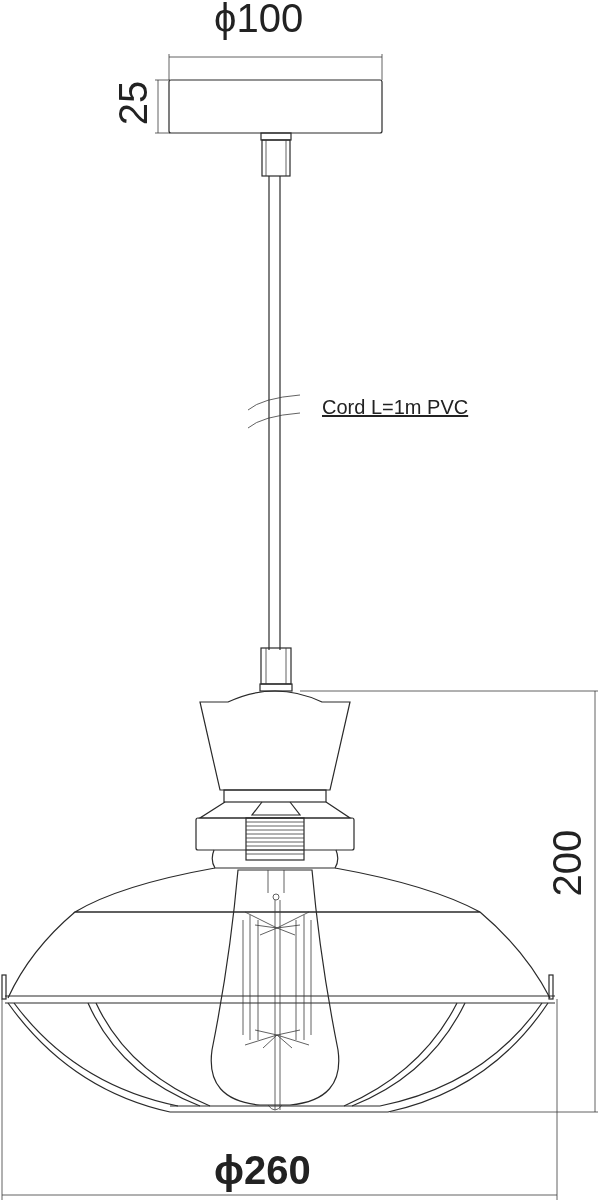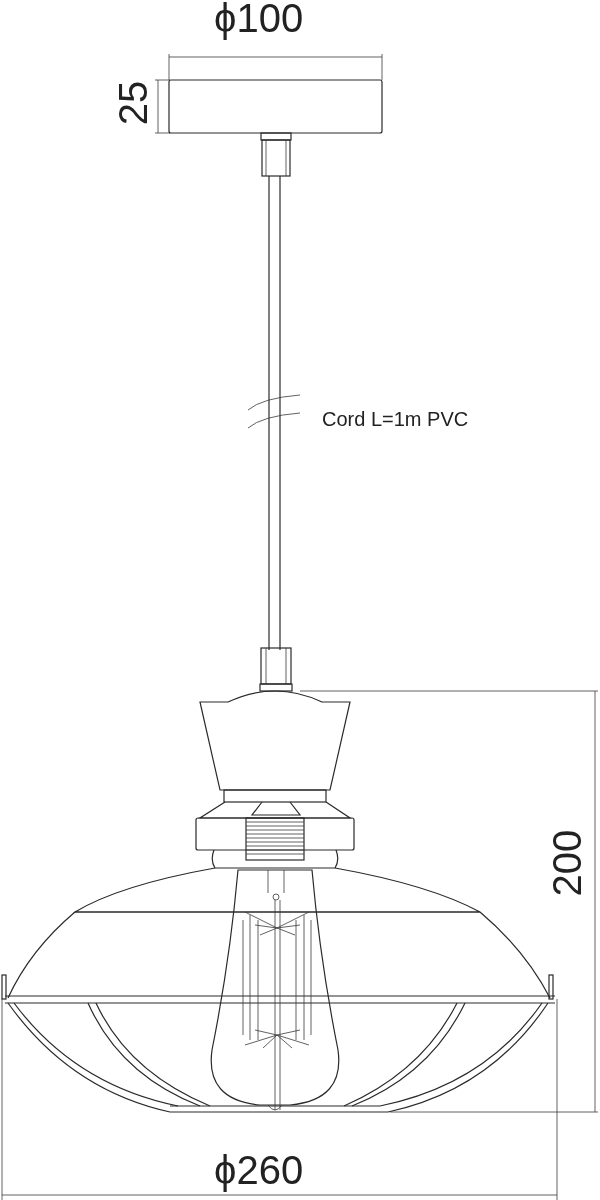--- a/index.html
+++ b/index.html
@@ -123,17 +123,17 @@
     <line class="thin" x1="2" y1="999" x2="2" y2="1200"></line>
     <line class="thin" x1="557" y1="999" x2="557" y2="1200"></line>
     <line class="thin" x1="2" y1="1195" x2="557" y2="1195"></line>
   </g>
 </svg>
 
 <div class="lbl dim-big" style="left:214px; top:-4px;"><span>ϕ</span><span>100</span></div>
 
 <div class="lbl dim-big rot" style="left:108px; top:80px; width:50px; height:46px; line-height:46px; text-align:center;">25</div>
 
-<div class="lbl cord" style="left:322px; top:408px;">Cord L=1m PVC</div>
+<div class="lbl cord" style="left:322px; top:396px;text-decoration:underline;">Cord L=1m PVC</div>
 
 <div class="lbl dim-big rot" style="left:522px; top:840px; width:90px; height:46px; line-height:46px; text-align:center;">200</div>
 
-<div class="lbl dim-big" style="left:214px; top:1148px;"><span>ϕ</span><span>260</span></div>
+<div class="lbl dim-big" style="left:214px; top:1148px;font-weight:bold;"><span>ϕ</span><span>260</span></div>
 
 </body></html>

